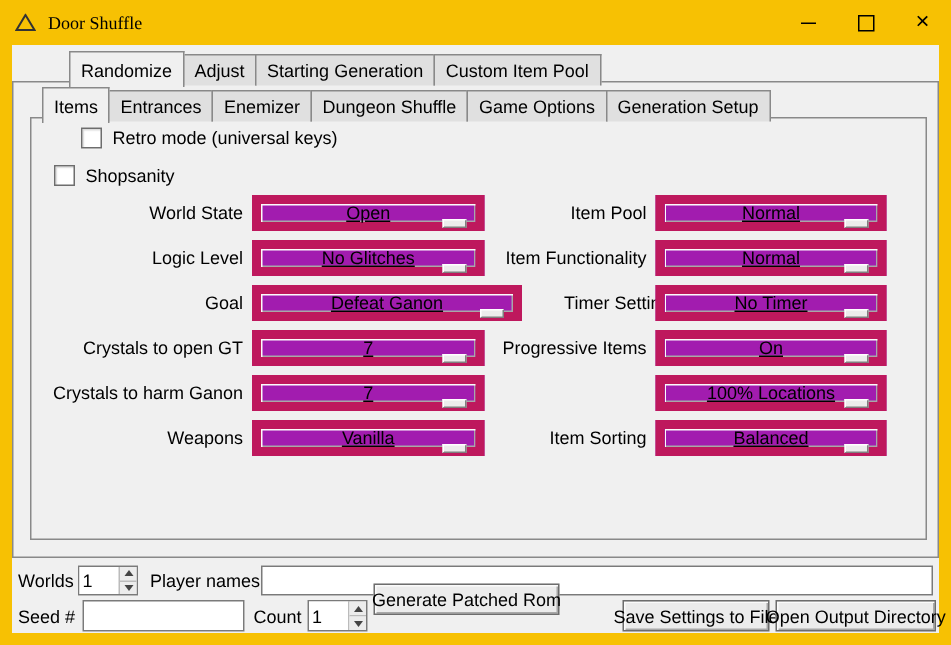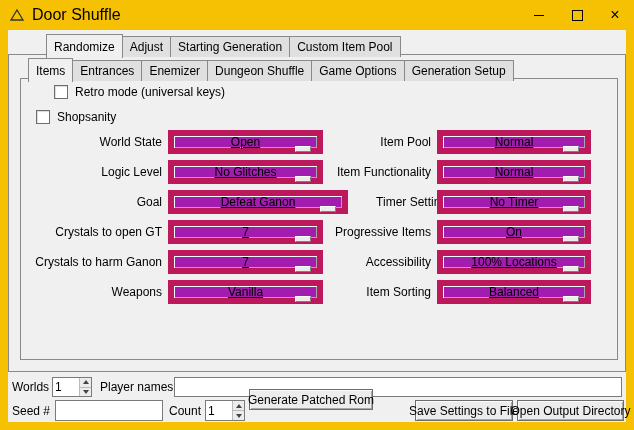--- a/index.html
+++ b/index.html
@@ -1,20 +1,20 @@
 <!DOCTYPE html>
 <html><head>
 <meta charset="utf-8">
 <style>
   html,body{margin:0;padding:0;}
   body{width:634px;height:430px;font-family:"Liberation Sans",sans-serif;font-size:12px;color:#000;}
   .window{position:relative;width:634px;height:430px;background:#f7c103;overflow:hidden;box-sizing:border-box;}
   .titlebar{position:absolute;left:0;top:0;width:634px;height:30px;display:flex;align-items:center;}
   .app-icon{margin-left:10px;display:flex;align-items:center;}
-  .title-text{margin-left:8px;font-size:16px;}
+  .title-text{margin-left:8px;font-size:12px;font-family:Liberation Serif, serif;}
   .win-btns{position:absolute;right:0;top:0;height:30px;display:flex;}
   .win-btn{width:38px;height:30px;display:flex;align-items:center;justify-content:center;cursor:pointer;}
   .min-bar{width:10px;height:1px;background:#000;display:block;}
   .max-box{width:9px;height:9px;border:1px solid #000;display:block;}
   .close-glyph{font-size:16px;line-height:16px;}
   .client{position:absolute;left:8px;top:30px;width:618px;height:392px;background:#f0f0f0;}
   .frame{position:absolute;border:1px solid #898989;background:#f0f0f0;box-sizing:border-box;}
   .tabs{position:absolute;display:flex;align-items:flex-end;z-index:3;}
   .tab{border:1px solid #898989;border-bottom:none;background:#e0e0e0;padding:3px 7px;cursor:pointer;white-space:nowrap;margin-right:-1px;}
   .tab.selected{background:#f0f0f0;padding-top:5px;margin-bottom:-1px;padding-bottom:4px;z-index:4;position:relative;}
@@ -133,21 +133,20 @@
     <div class="field-label" style="left:313px;top:160px;width:110px;padding-left:16px;">Timer Setting</div>
     <div class="optionmenu" style="left:429px;top:160px;width:154px;">
       <span class="val">No Timer</span>
         <span class="ind"></span>
     </div>
     <div class="field-label" style="left:313px;top:190px;width:110px;">Progressive Items</div>
     <div class="optionmenu" style="left:429px;top:190px;width:154px;">
       <span class="val">On</span>
         <span class="ind"></span>
     </div>
-    <div class="field-label" style="left:313px;top:220px;width:110px;">Accessibility</div>
     <div class="optionmenu" style="left:429px;top:220px;width:154px;">
       <span class="val">100% Locations</span>
         <span class="ind"></span>
     </div>
     <div class="field-label" style="left:313px;top:250px;width:110px;">Item Sorting</div>
     <div class="optionmenu" style="left:429px;top:250px;width:154px;">
       <span class="val">Balanced</span>
         <span class="ind"></span>
     </div>
 

